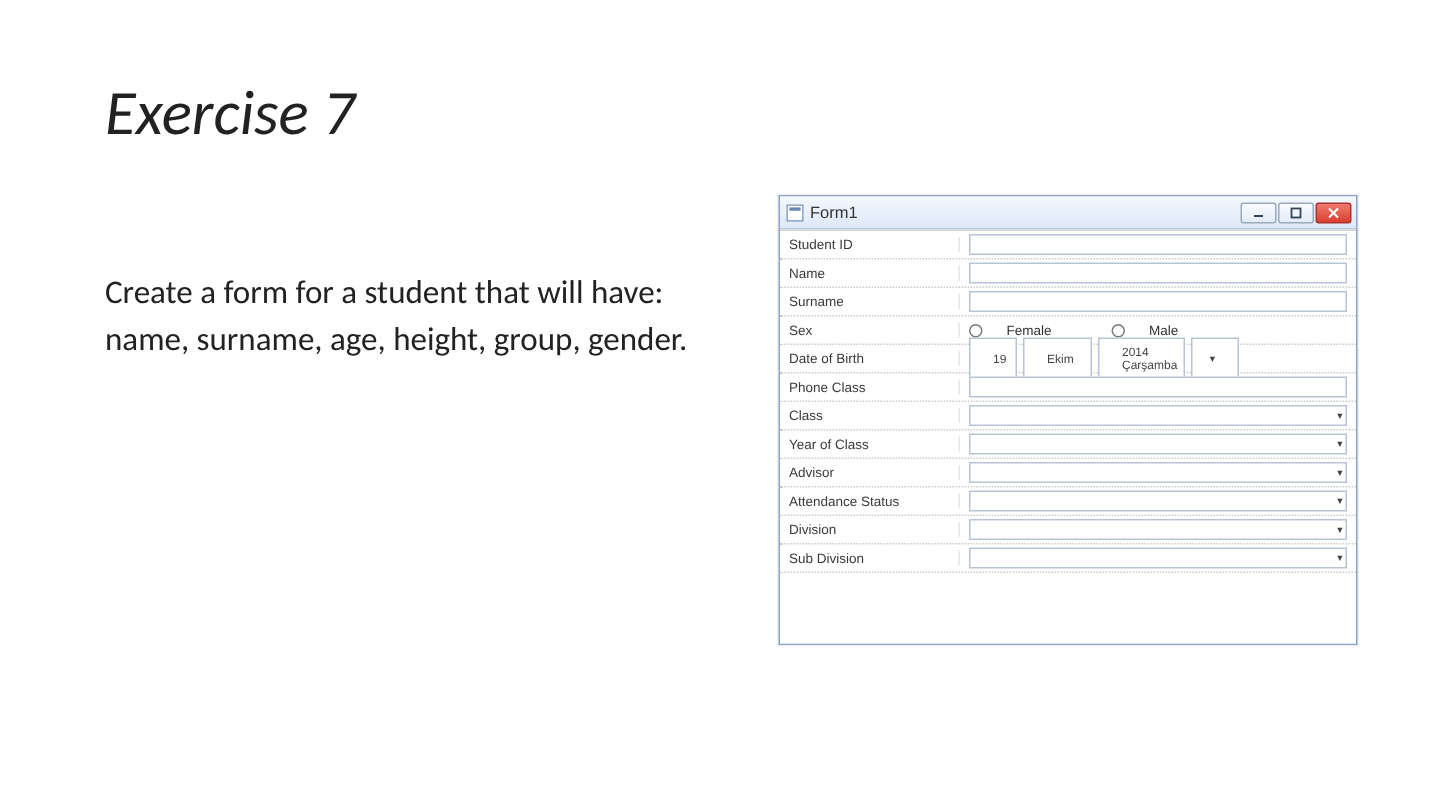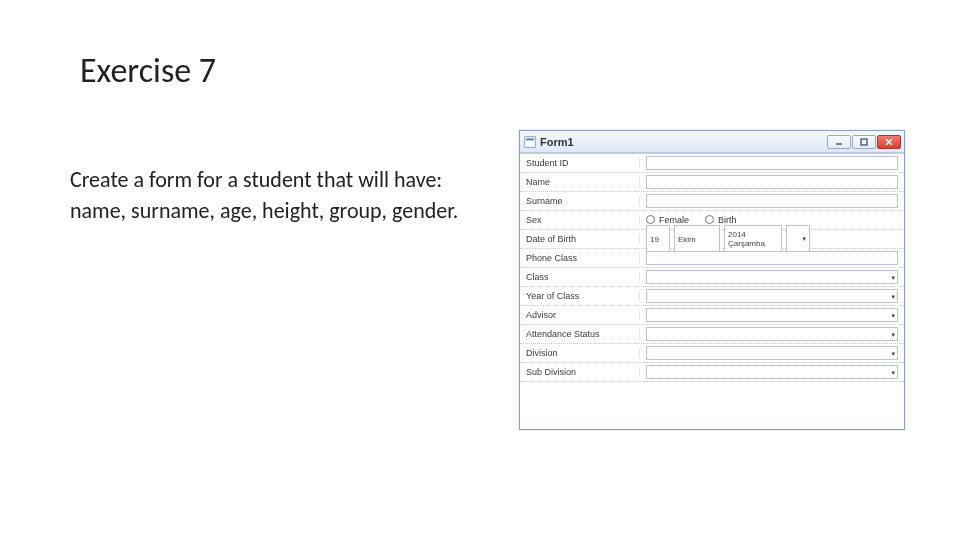--- a/index.html
+++ b/index.html
@@ -1,47 +1,47 @@
 <!DOCTYPE html>
 <html><head>
 <meta charset="utf-8">
 <style>
   * { box-sizing: border-box; margin: 0; padding: 0; }
   html, body { width: 960px; height: 540px; background: #fff; font-family: "Segoe UI", Tahoma, sans-serif; overflow: hidden; }
 
   .slide { position: relative; width: 960px; height: 540px; }
 
   .title {
-    position: absolute; left: 80px; top: 50px;
+    position: absolute; left: 70px; top: 50px;
     font-family: Calibri, "Segoe UI", sans-serif;
-    font-size: 34px; font-weight: 300; color: #222;
+    font-size: 42px; font-weight: 300; color: #222; font-style: italic;
   }
 
   .body-text {
-    position: absolute; left: 70px; top: 165px; width: 410px;
+    position: absolute; left: 70px; top: 180px; width: 410px;
     font-family: Calibri, "Segoe UI", sans-serif;
     font-size: 22px; font-weight: 400; color: #222; line-height: 1.4;
   }
 
   
   .form-window {
     position: absolute; right: 55px; top: 130px;
     width: 386px; height: 300px;
     border: 1px solid #8aa3c7;
     background: #f5f8fc;
     box-shadow: 0 0 0 1px rgba(0,0,0,0.05);
   }
   .titlebar {
     height: 22px;
     background: linear-gradient(#f4f8ff, #dde8f8);
     border-bottom: 1px solid #b7c7dc;
     display: flex; align-items: center; justify-content: space-between;
     padding: 0 3px 0 4px;
   }
-  .titlebar-left { display: flex; align-items: flex-end; gap: 4px; font-weight: bold; }
+  .titlebar-left { display: flex; align-items: flex-end; gap: 4px; }
   .app-icon { width: 12px; height: 12px; }
   .titlebar-text { font-size: 11px; color: #333; }
   .win-controls { display: flex; gap: 1px; }
   .win-btn {
     width: 24px; height: 14px; border: 1px solid #9ab; border-radius: 2px;
     display: flex; align-items: center; justify-content: center;
     background: linear-gradient(#f9fbff,#e4ecf8);
   }
   .win-btn.close { background: linear-gradient(#ef7b6f,#d8402f); border-color: #a33; }
   .win-btn svg { width: 10px; height: 10px; }
@@ -63,38 +63,38 @@
   .row {
     display: flex; align-items: center;
     border-bottom: 1px dotted #c9c9c9;
     height: 19px;
   }
   .row .lbl {
     width: 120px; padding-left: 6px;
     font-size: 9px; color: #3a3a3a;
     border-right: 1px solid #e6e6e6;
   }
-  .row .ctl { flex: 1; padding: 0 6px; display: flex; align-items: flex-start; gap: 4px; }
+  .row .ctl { flex: 1; padding: 0 6px; display: flex; align-items: flex-end; gap: 16px; }
 
   .txtbox {
     flex: 1; height: 14px; border: 1px solid #b8c4d6;
     background: #fff; font-size: 9px; padding: 0 2px;
   }
   .drop {
     flex: 1; height: 14px; border: 1px solid #b8c4d6;
     background: #fff; display: flex; align-items: center; justify-content: flex-end;
     padding-right: 2px;
   }
   .drop .caret { font-size: 7px; color: #444; line-height: 1; }
 
   .radio { width: 9px; height: 9px; border: 1px solid #777; border-radius: 50%; background: #fff; }
   .rlabel { font-size: 9px; color: #333; }
 
   .dob-group { flex: 1; display: flex; gap: 4px; align-items: center; }
-  .dob-box { border: 1px solid #b8c4d6; background: #fff; height: 28px; font-size: 8px; color: #444; display: flex; align-items: center; padding: 0 3px; }
+  .dob-box { border: 1px solid #b8c4d6; background: #fff; height: 28px; font-size: 8px; color: #444; display: flex; align-items: center; padding: 0 15px; }
   .dob-day { width: 24px; }
   .dob-month { width: 46px; }
   .dob-year { width: 58px; }
   .dob-cal { width: 24px; display:flex; justify-content:flex-end; }
   .dob-cal .caret { font-size: 7px; color:#444; }
 </style>
 </head>
 <body>
 
 <div class="slide">
@@ -158,21 +158,21 @@
             </div>
         </div>
 
         <div class="row">
           <div class="lbl">Sex</div>
           <div class="ctl">
             <span class="radio"></span>
             <span class="rlabel">Female</span>
             <span style="width:8px"></span>
             <span class="radio"></span>
-            <span class="rlabel">Birth</span>
+            <span class="rlabel">Male</span>
           </div>
         </div>
 
         <div class="row">
           <div class="lbl">Date of Birth</div>
           <div class="ctl">
             <div class="dob-group">
               <div class="dob-box dob-day">19</div>
               <div class="dob-box dob-month">Ekim</div>
               <div class="dob-box dob-year">2014 Çarşamba</div>

